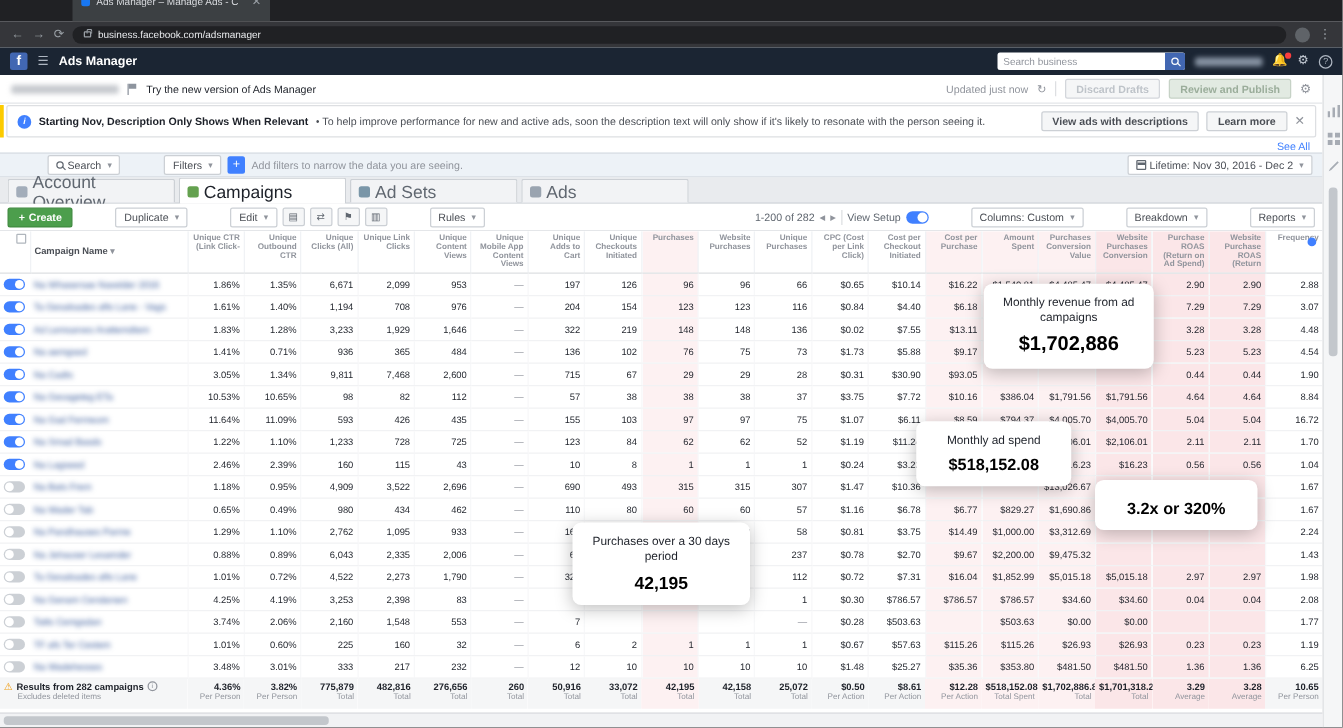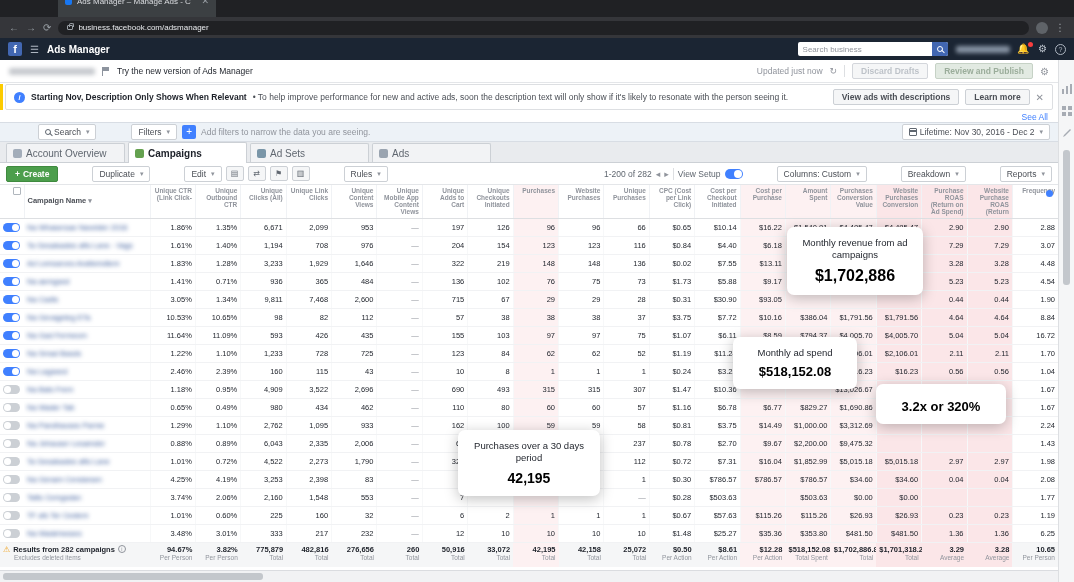--- a/index.html
+++ b/index.html
@@ -70,22 +70,22 @@
   .btn.white{background:#fff;border:1px solid #ccd0d5;color:#4b4f56;padding:2px 6px;margin-left:30px;}
   .caret::after{content:"▾";font-size:7px;color:#90949c;margin-left:2px;}
   .plusbtn{width:14px;height:14px;background:#4080ff;border-radius:2px;color:#fff;font-size:10px;line-height:1;display:flex;align-items:center;justify-content:center;}
   .hint{color:#90949c;}
   .fspacer{flex:1;}
   .cal{width:8px;height:8px;border:1px solid #606770;border-radius:1px;position:relative;}
   .cal::before{content:"";position:absolute;top:1px;left:0;right:0;height:2px;background:#606770;}
 
   
   .tabsrow{position:absolute;top:142px;left:0;right:16px;height:21px;background:#e9ebee;display:flex;align-items:flex-end;gap:3px;padding:0 0 0 6px;border-bottom:1px solid #ccd0d5;}
-  .ftab{width:119px;height:19px;background:#f2f3f5;border:1px solid #ccd0d5;border-bottom:none;border-radius:2px 2px 0 0;display:flex;align-items:center;gap:4px;padding:0 6px;font-size:10px;color:#606770;}
-  .ftab.active{background:#fff;height:21px;margin-bottom:-1px;color:#1d2129;font-weight:bold;}
+  .ftab{width:134px;height:19px;background:#f2f3f5;border:1px solid #ccd0d5;border-bottom:none;border-radius:2px 2px 0 0;display:flex;align-items:center;gap:4px;padding:0 6px;font-size:14px;color:#606770;}
+  .ftab.active{background:#fff;height:21px;margin-bottom:-1px;color:#1d2129;font-weight:normal;}
   .ti{width:9px;height:9px;border-radius:2px;flex:none;}
   .ti.ov{background:#a3adba;}
   .ti.cp{background:#64a14f;}
   .ti.as{background:#7a96a8;}
   .ti.ad{background:#9aa4b0;}
 
   
   .toolbar{position:absolute;top:163px;left:0;right:16px;height:22px;background:#fff;border-bottom:1px solid #e4e6e9;display:flex;align-items:center;gap:4px;padding:0 6px;font-size:8.5px;}
   .btn.create{background:#4c9e4c;border:1px solid #3f8a3f;color:#fff;font-weight:bold;}
   .ibtn{width:18px;height:15px;border:1px solid #ccd0d5;border-radius:2px;background:#f5f6f7;color:#606770;font-size:8px;display:flex;align-items:center;justify-content:center;}
@@ -766,21 +766,21 @@
           <tr id="totals-row">
             <td class="td-totals-first" colspan="2">
               <div class="tt-line">
                 <span class="warn">⚠</span>
                 <span class="tt-title">Results from 282 campaigns</span>
                 <span class="info-i">i</span>
               </div>
               <div class="tt-sub">Excludes deleted items</div>
             </td>
             <td class="td-num hl0">
-              <div class="tv">94.67%</div>
+              <div class="tv">4.36%</div>
               <div class="tl">Per Person</div>
             </td>
             <td class="td-num hl0">
               <div class="tv">3.82%</div>
               <div class="tl">Per Person</div>
             </td>
             <td class="td-num hl0">
               <div class="tv">775,879</div>
               <div class="tl">Total</div>
             </td>
@@ -862,21 +862,21 @@
     <div class="c-title">Monthly revenue from ad campaigns</div>
     <div class="c-value">$1,702,886</div>
   </div>
   <div class="callout c2" style="left:733px;top:337px;width:124px;">
     <div class="c-title">Monthly ad spend</div>
     <div class="c-value">$518,152.08</div>
   </div>
   <div class="callout c3" style="left:876px;top:384px;width:130px;">
     <div class="c-value">3.2x or 320%</div>
   </div>
-  <div class="callout c4" style="left:458px;top:430px;width:142px;">
+  <div class="callout c4" style="left:458px;top:418px;width:142px;">
     <div class="c-title">Purchases over a 30 days period</div>
     <div class="c-value">42,195</div>
   </div>
 
   <div class="rail">
     <svg class="railico" viewBox="0 0 10 10">
         <rect x="0" y="5" width="2" height="5" fill="#8d949e"></rect>
         <rect x="4" y="2" width="2" height="8" fill="#8d949e"></rect>
         <rect x="8" y="0" width="2" height="10" fill="#8d949e"></rect>
       </svg>

